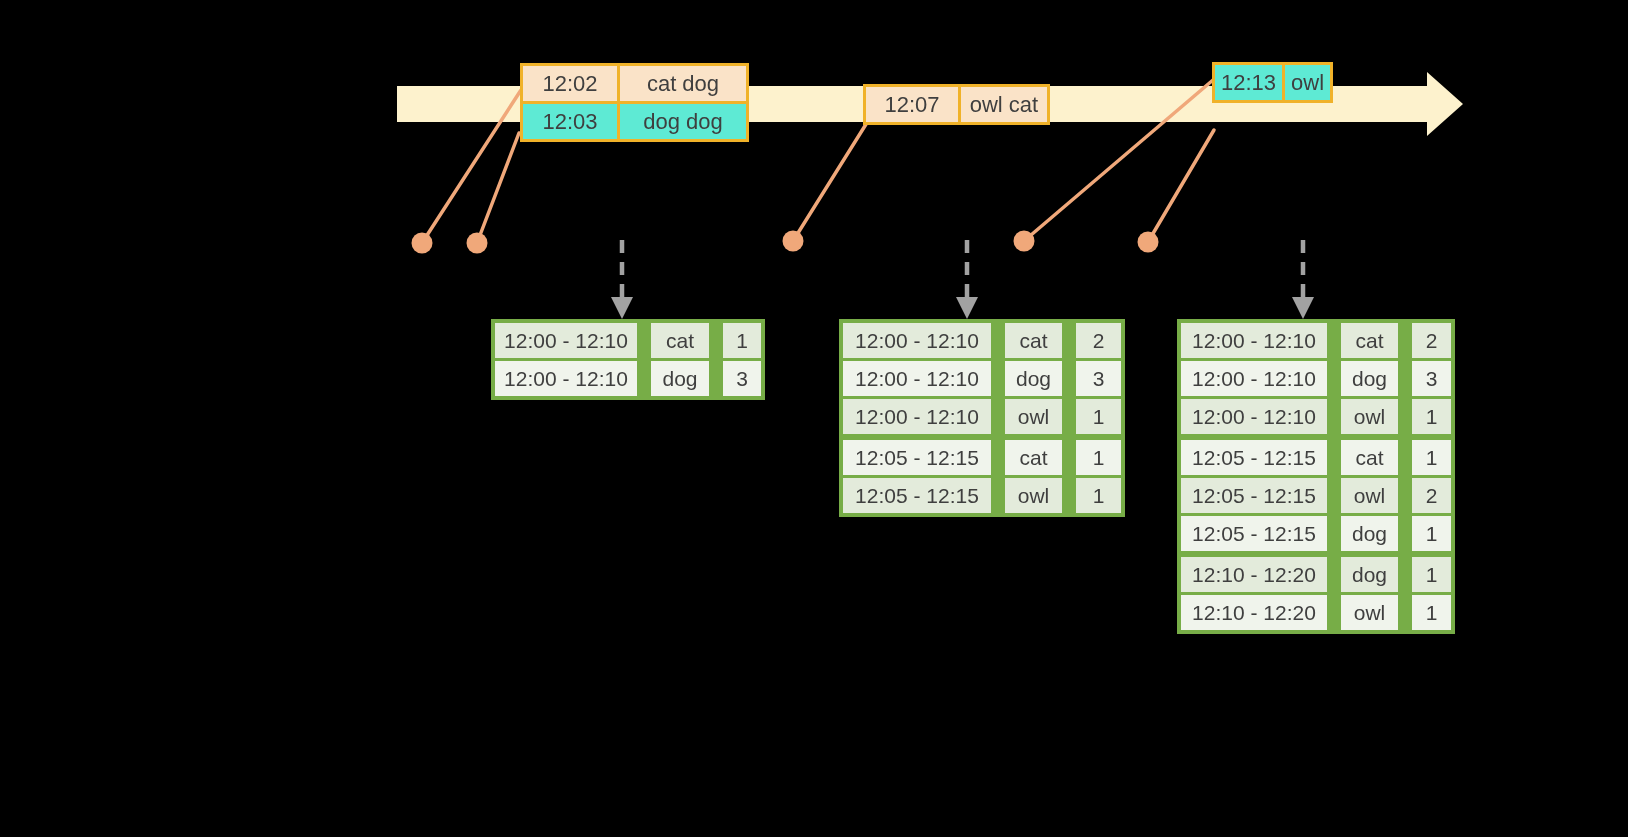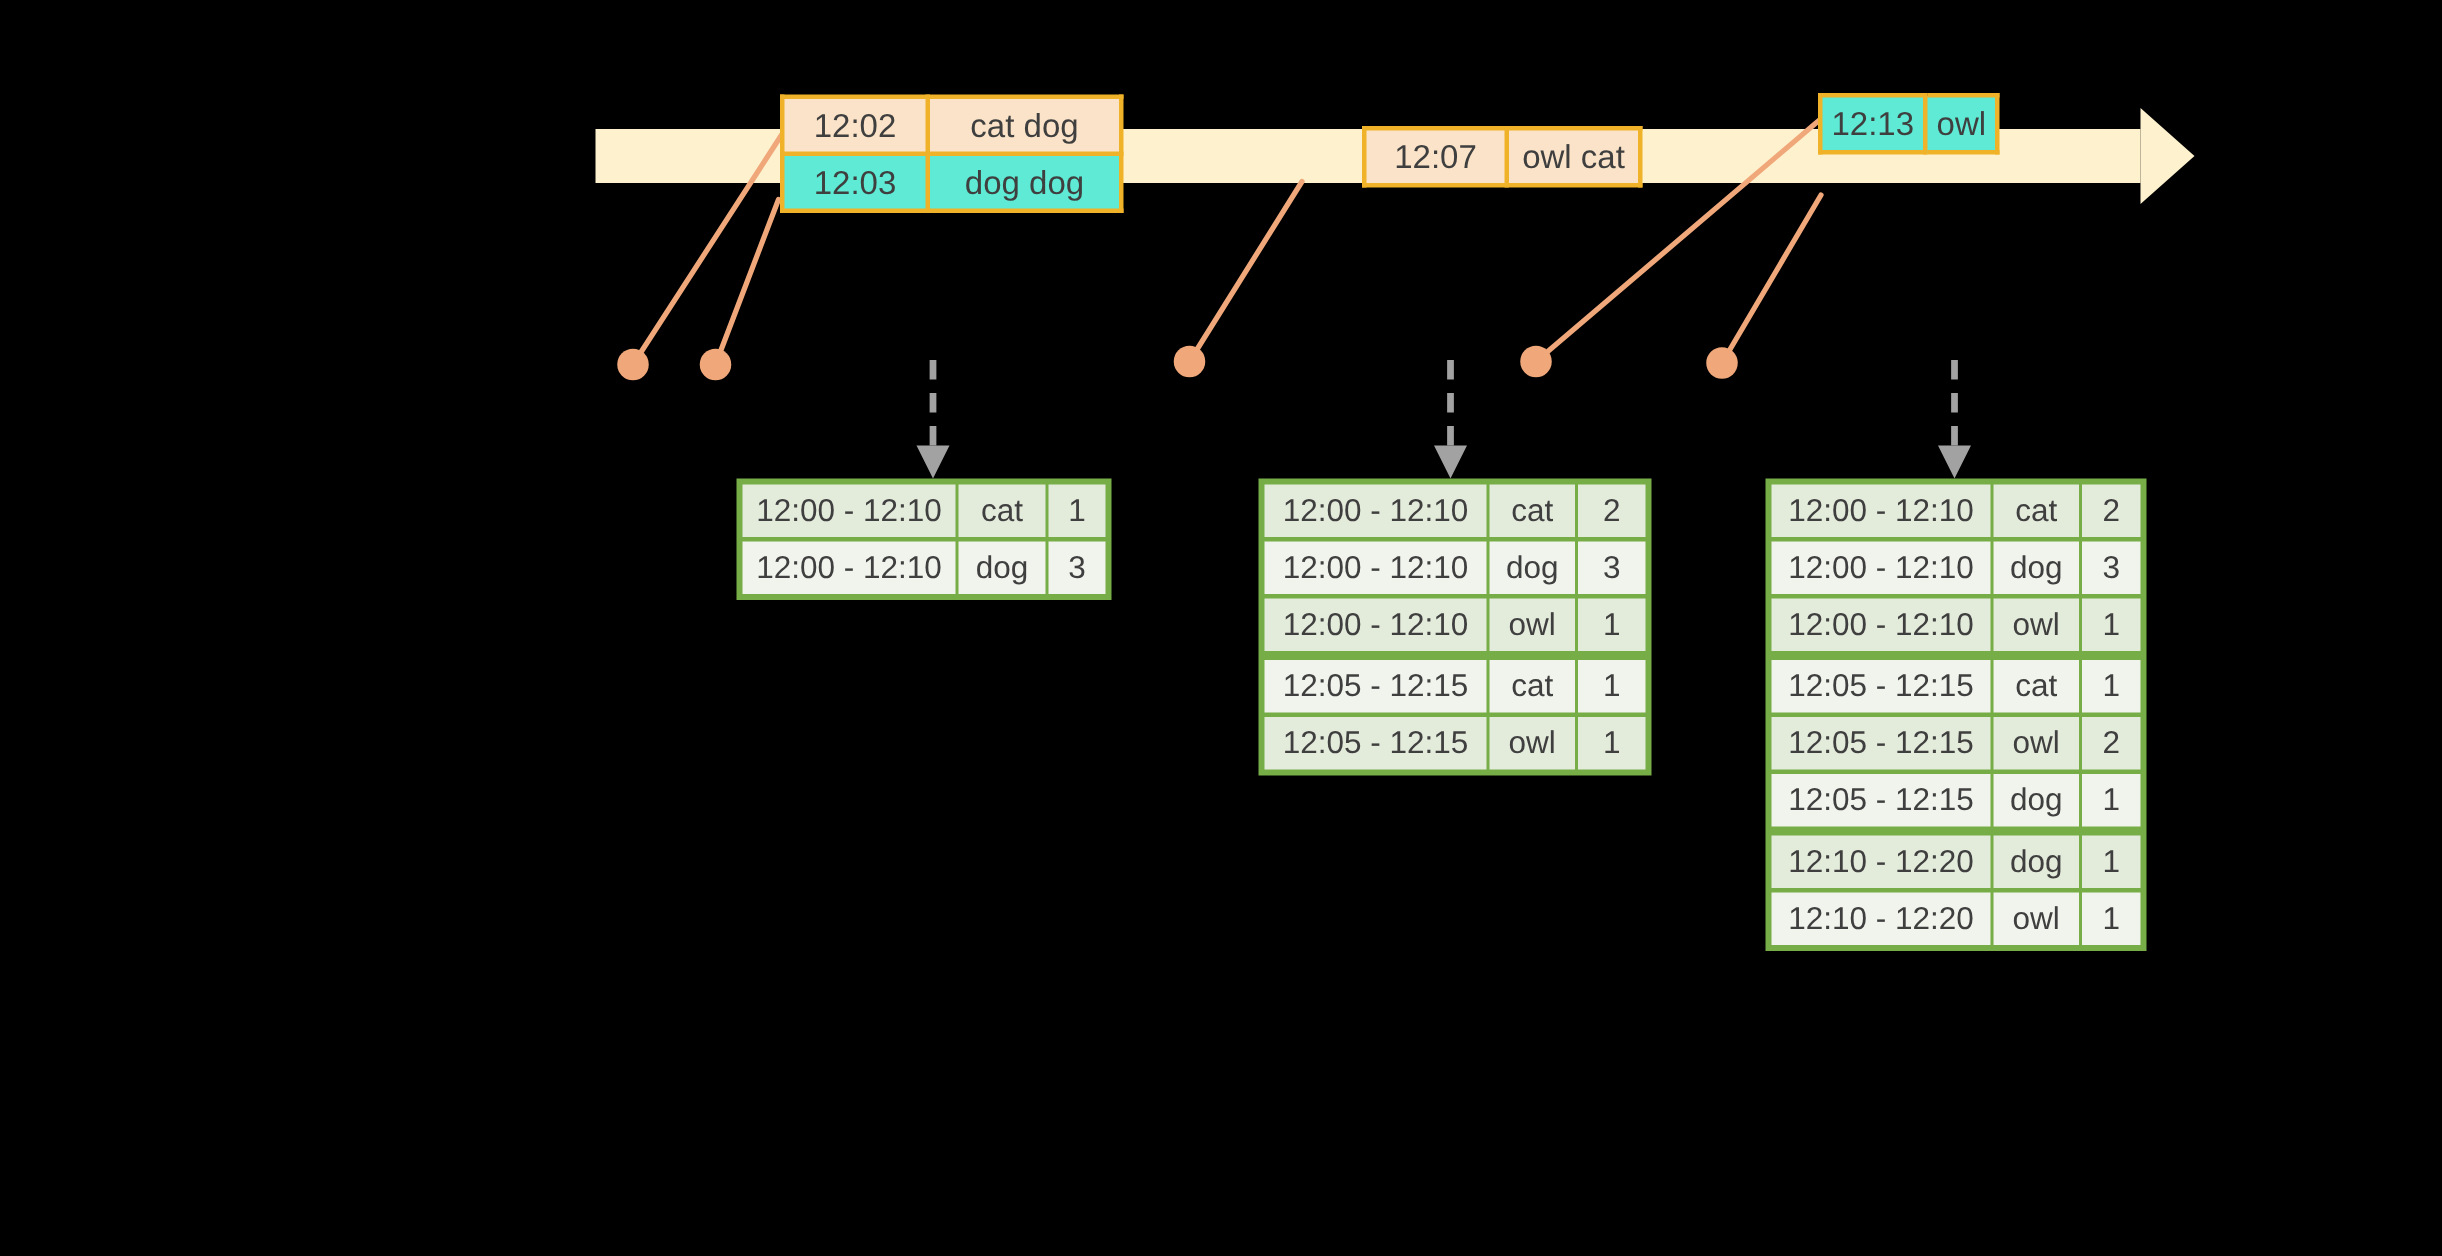--- a/index.html
+++ b/index.html
@@ -9,21 +9,21 @@
 
   
   table.evt{position:absolute;border-collapse:collapse;table-layout:fixed;}
   table.evt td{border:3px solid #f0b229;text-align:center;vertical-align:middle;
                font-size:22px;height:35px;padding:0 6px;white-space:nowrap;}
   td.peach-dark{background:#fae3c8;}
   td.peach-light{background:#5eead4;}
 
   
   .rt{position:absolute;background:#77ad47;padding:4px;display:flex;flex-direction:column;gap:3px;}
-  .rt .row{display:flex;gap:2px;}
+  .rt .row{display:flex;gap:14px;}
   .rt .row.group-start{margin-top:3px;}
   .rt .c{height:35px;line-height:35px;text-align:center;font-size:21px;white-space:nowrap;}
   .row.dark .c{background:#e3ebdb;}
   .row.light .c{background:#f0f4ec;}
   .rt1 .win{width:142px;} .rt1 .word{width:58px;} .rt1 .cnt{width:38px;}
   .rt2 .win{width:148px;} .rt2 .word{width:57px;} .rt2 .cnt{width:45px;}
   .rt3 .win{width:146px;} .rt3 .word{width:57px;} .rt3 .cnt{width:39px;}
 
   .colA1{width:82px;} .colA2{width:114px;}
   .colB1{width:80px;} .colB2{width:74px;margin-top:31px;}
@@ -73,21 +73,21 @@
       <td class="peach-dark colA1">12:02</td>
       <td class="peach-dark colA2">cat dog</td>
     </tr>
     <tr>
       <td class="peach-light">12:03</td>
       <td class="peach-light">dog dog</td>
     </tr>
   </tbody>
     </table>
 
-  <table class="evt" style="left:908px;top:84px;padding-left:28px;">
+  <table class="evt" style="left:863px;top:84px;padding-left:28px;">
     <tbody>
         <tr>
       <td class="peach-dark colB1">12:07</td>
       <td class="peach-dark colB2">owl cat</td>
     </tr>
   </tbody>
     </table>
 
   <table class="evt" style="left:1212px;top:62px;">
     <tbody>

